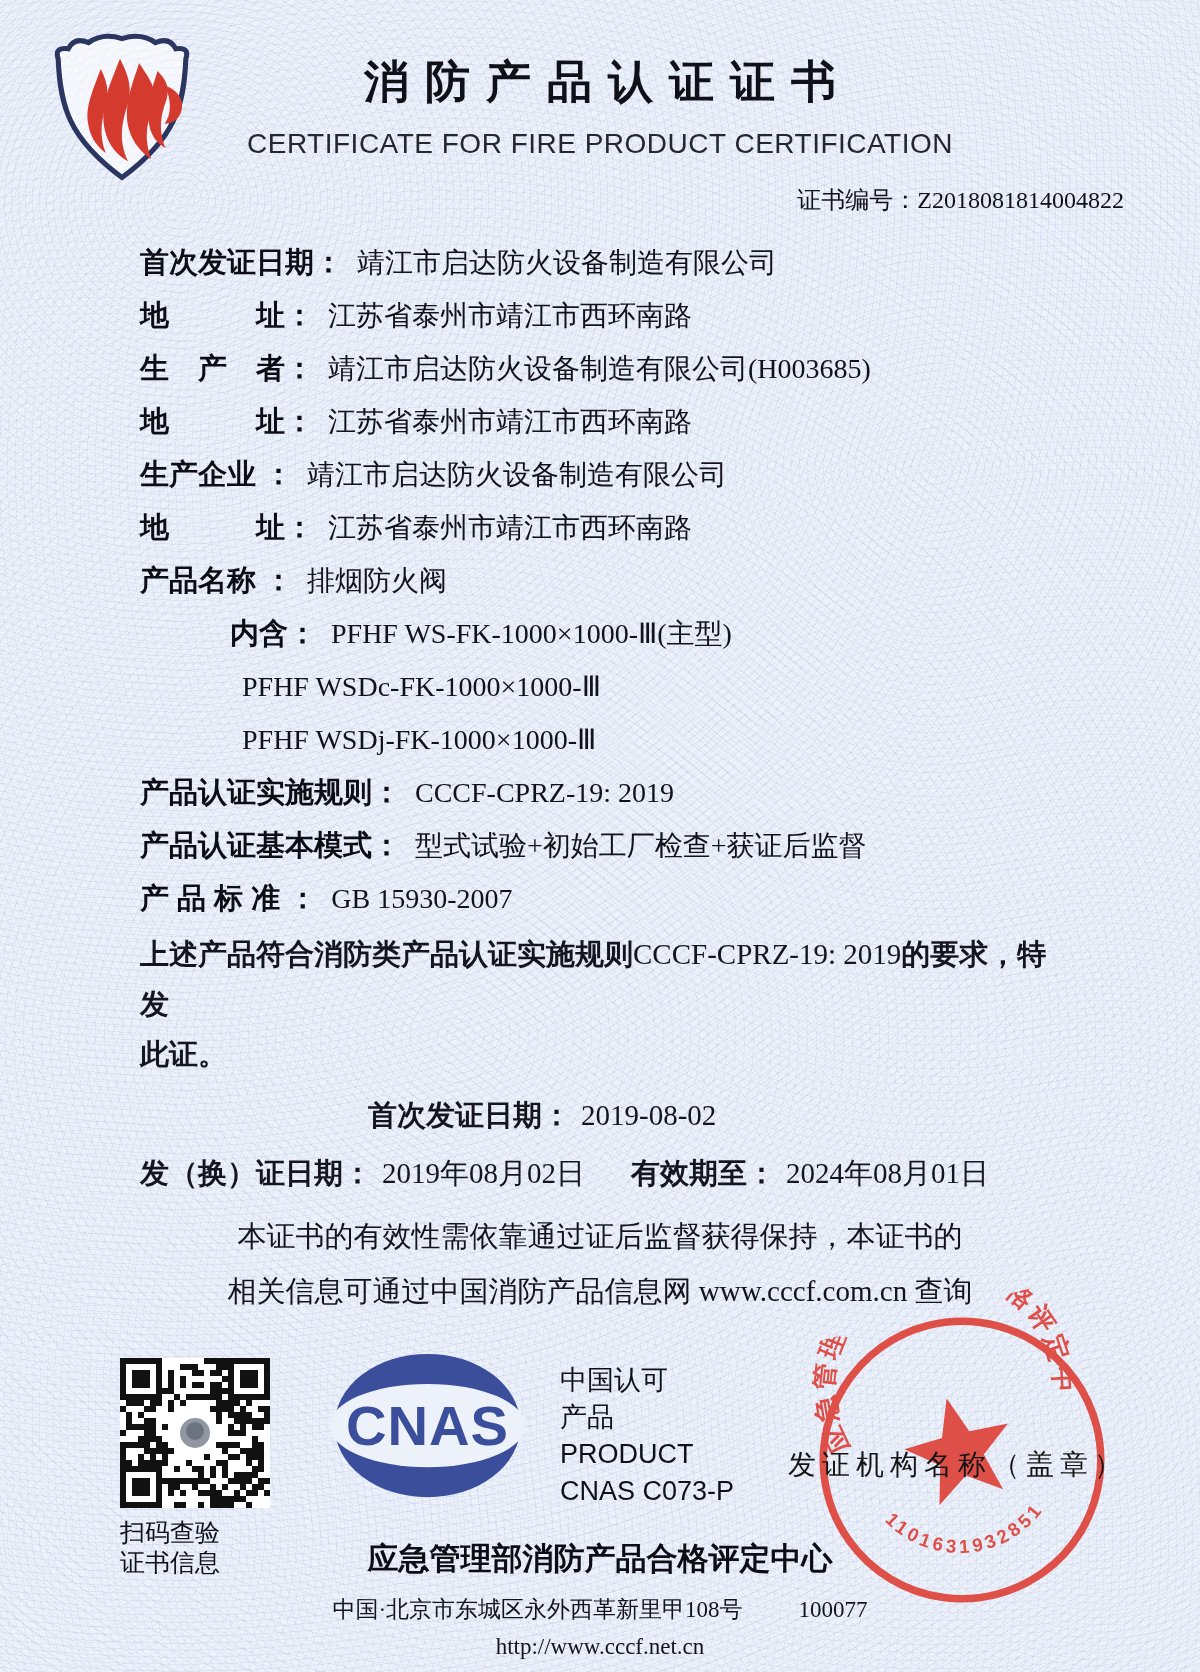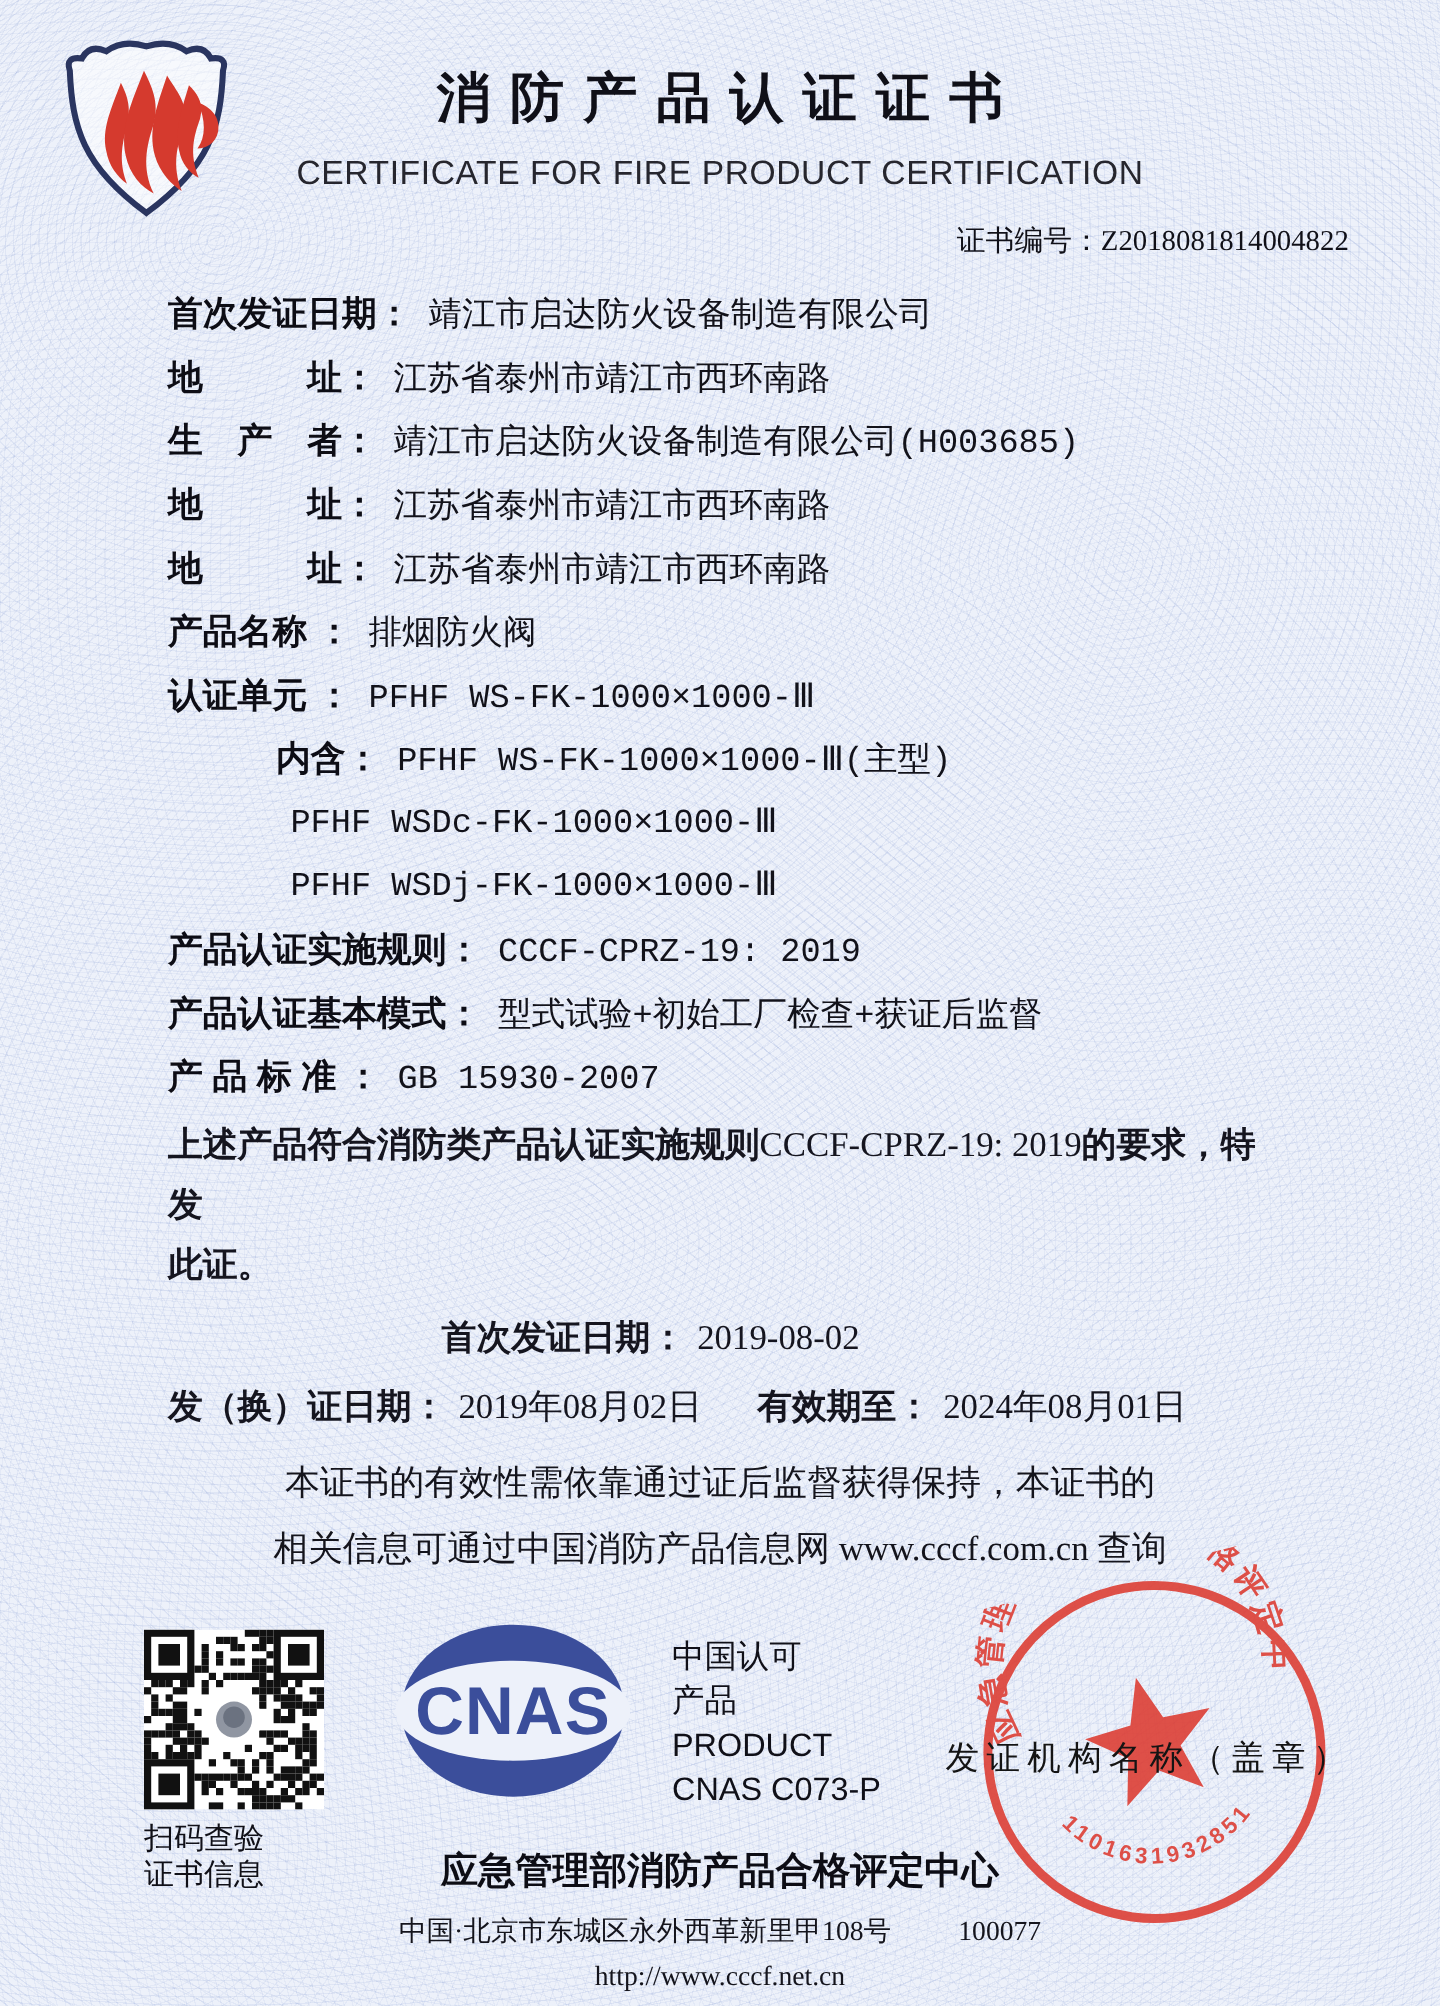--- a/index.html
+++ b/index.html
@@ -20,21 +20,21 @@
   .hdr-title{padding-top:52px;text-align:center;font-size:45px;font-weight:700;
     letter-spacing:16px;text-indent:16px;color:#101018;}
   .hdr-sub{margin-top:16px;text-align:center;font-size:28px;font-weight:400;
     letter-spacing:.5px;color:#26262e;}
   .cert-no{margin-top:24px;text-align:right;padding-right:76px;font-size:24px;
     font-family:"Liberation Serif","DejaVu Serif",serif;color:#101018;}
 
   .fields{margin:20px 0 0 140px;}
   .row{height:53px;line-height:53px;white-space:nowrap;}
   .lbl{font-weight:700;font-size:29px;color:#0d0d15;}
-  .val{font-family:Liberation Mono, monospace;font-size:28px;color:#12121a;margin-left:14px;}
+  .val{font-family:Liberation Serif, serif;font-size:28px;color:#12121a;margin-left:14px;}
   .row.indent1 .lbl{margin-left:90px;}
   .row.indent2 .val{margin-left:102px;}
 
   .statement{margin:4px 0 0 140px;width:930px;font-size:29px;line-height:50px;}
   .statement .seg{font-weight:700;}
   .statement .code{font-family:"Liberation Serif","DejaVu Serif",serif;font-weight:400;}
 
   .date-first{margin:10px 0 0 368px;font-size:29px;line-height:52px;white-space:nowrap;}
   .date-re{margin:6px 0 0 140px;font-size:29px;line-height:52px;white-space:nowrap;}
   .dlbl{font-weight:700;}
@@ -85,23 +85,23 @@
   <div class="hdr-sub">CERTIFICATE FOR FIRE PRODUCT CERTIFICATION</div>
   <div class="cert-no">
     <span>证书编号：</span><span>Z2018081814004822</span>
   </div>
 
   <div class="fields">
     <div class="row"><span class="lbl">首次发证日期：</span><span class="val">靖江市启达防火设备制造有限公司</span></div>
     <div class="row"><span class="lbl">地　　　址：</span><span class="val">江苏省泰州市靖江市西环南路</span></div>
     <div class="row"><span class="lbl">生　产　者：</span><span class="val">靖江市启达防火设备制造有限公司(H003685)</span></div>
     <div class="row"><span class="lbl">地　　　址：</span><span class="val">江苏省泰州市靖江市西环南路</span></div>
+    <div class="row"><span class="lbl">生产企业 ：</span><span class="val">靖江市启达防火设备制造有限公司</span></div>
     <div class="row"><span class="lbl">地　　　址：</span><span class="val">江苏省泰州市靖江市西环南路</span></div>
     <div class="row"><span class="lbl">产品名称 ：</span><span class="val">排烟防火阀</span></div>
-    <div class="row"><span class="lbl">认证单元 ：</span><span class="val">PFHF WS-FK-1000×1000-Ⅲ</span></div>
     <div class="row indent1"><span class="lbl">内含：</span><span class="val">PFHF WS-FK-1000×1000-Ⅲ(主型)</span></div>
     <div class="row indent2"><span class="val">PFHF WSDc-FK-1000×1000-Ⅲ</span></div>
     <div class="row indent2"><span class="val">PFHF WSDj-FK-1000×1000-Ⅲ</span></div>
     <div class="row"><span class="lbl">产品认证实施规则：</span><span class="val">CCCF-CPRZ-19: 2019</span></div>
     <div class="row"><span class="lbl">产品认证基本模式：</span><span class="val">型式试验+初始工厂检查+获证后监督</span></div>
     <div class="row"><span class="lbl">产 品 标 准 ：</span><span class="val">GB 15930-2007</span></div>
   </div>
 
   <div class="statement">
     <span class="seg">上述产品符合消防类产品认证实施规则</span><span class="code">CCCF-CPRZ-19: 2019</span><span class="seg">的要求，特发</span><br>

